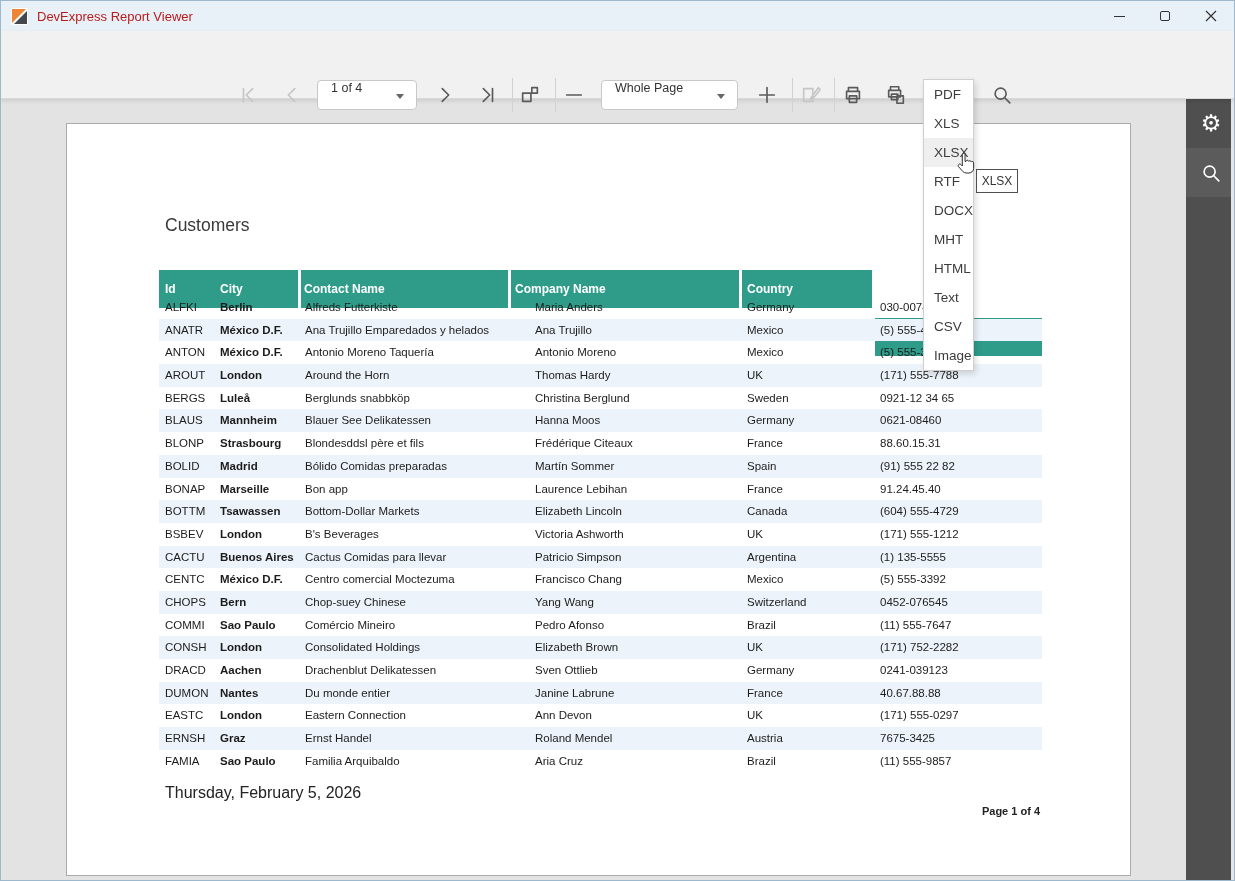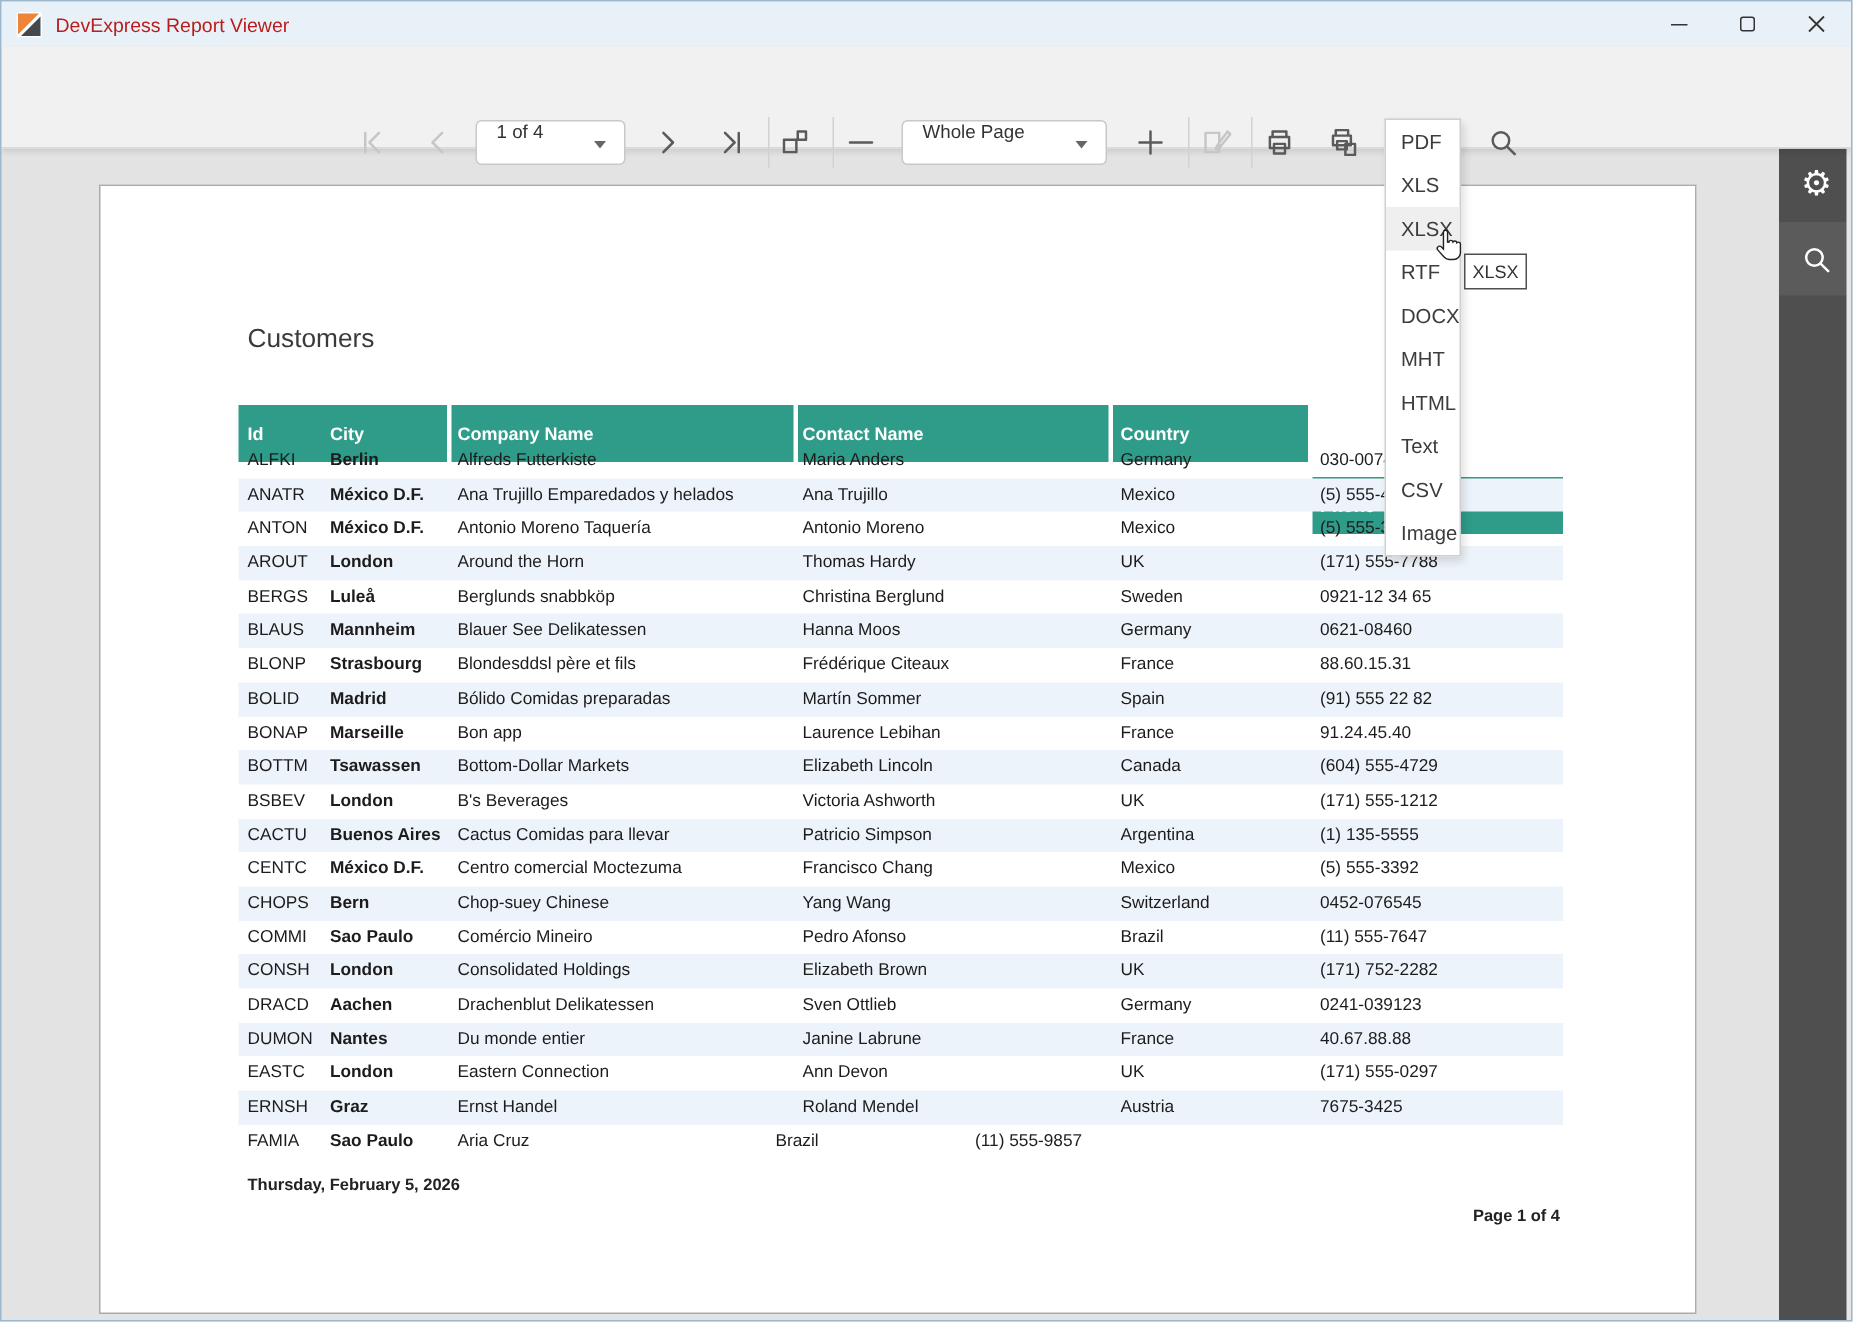--- a/index.html
+++ b/index.html
@@ -103,21 +103,21 @@
   .t-row { display:flex; height:22.7px; line-height:22.7px; font-size:11.5px; color:#1c1c1c; }
   .t-row:nth-of-type(even) { background:#edf3fa; }
   .t-row span { overflow:hidden; white-space:nowrap; }
   .c-id { width:61px; padding-left:6px; }
   .c-city { width:85px;font-weight:bold; }
   .c-company { width:230px; }
   .c-contact { width:212px; }
   .c-country { width:133px; }
   .c-phone { width:162px; }
 
-  .footer-date { position:absolute; left:98px; top:660px; font-size:11px; font-weight:bold; color:#222; }
+  .footer-date { position:absolute; left:98px; top:660px; font-size:16px; font-weight:normal; color:#222; }
   .footer-page { position:absolute; right:90px; top:681px; font-size:11px; font-weight:bold; color:#222; }
 </style>
 </head>
 <body>
 
 <div class="titlebar">
   <svg class="logo" viewBox="0 0 17 17">
     <rect x="0" y="0" width="17" height="17" rx="2" fill="#fff"></rect>
     <polygon points="1,1 15,1 1,15" fill="#ee8435"></polygon>
     <polygon points="16,3 16,16 3,16" fill="#45484c"></polygon>
@@ -246,22 +246,22 @@
 </div>
 
 <div class="page">
   <div class="report-title">Customers</div>
 
   <div class="thead">
     <div class="th th1">
       <span class="h-id">Id</span>
       <span class="h-city">City</span>
     </div>
+    <div class="th th3">Contact Name</div>
     <div class="th th2">Company Name</div>
-    <div class="th th3">Contact Name</div>
     <div class="th th4">Country</div>
     <div class="th th5">Phone</div>
   </div>
 
   <div class="tbody">
 
       <div class="t-row">
         <span class="c-id">ALFKI</span>
         <span class="c-city">Berlin</span>
         <span class="c-company">Alfreds Futterkiste</span>
@@ -437,20 +437,21 @@
         <span class="c-city">Graz</span>
         <span class="c-company">Ernst Handel</span>
         <span class="c-contact">Roland Mendel</span>
         <span class="c-country">Austria</span>
         <span class="c-phone">7675-3425</span>
       </div>
 
       <div class="t-row">
         <span class="c-id">FAMIA</span>
         <span class="c-city">Sao Paulo</span>
+        <span class="c-company">Familia Arquibaldo</span>
         <span class="c-contact">Aria Cruz</span>
         <span class="c-country">Brazil</span>
         <span class="c-phone">(11) 555-9857</span>
       </div>
     </div>
 
   <div class="footer-date">Thursday, February 5, 2026</div>
   <div class="footer-page">Page 1 of 4</div>
 </div>
 

